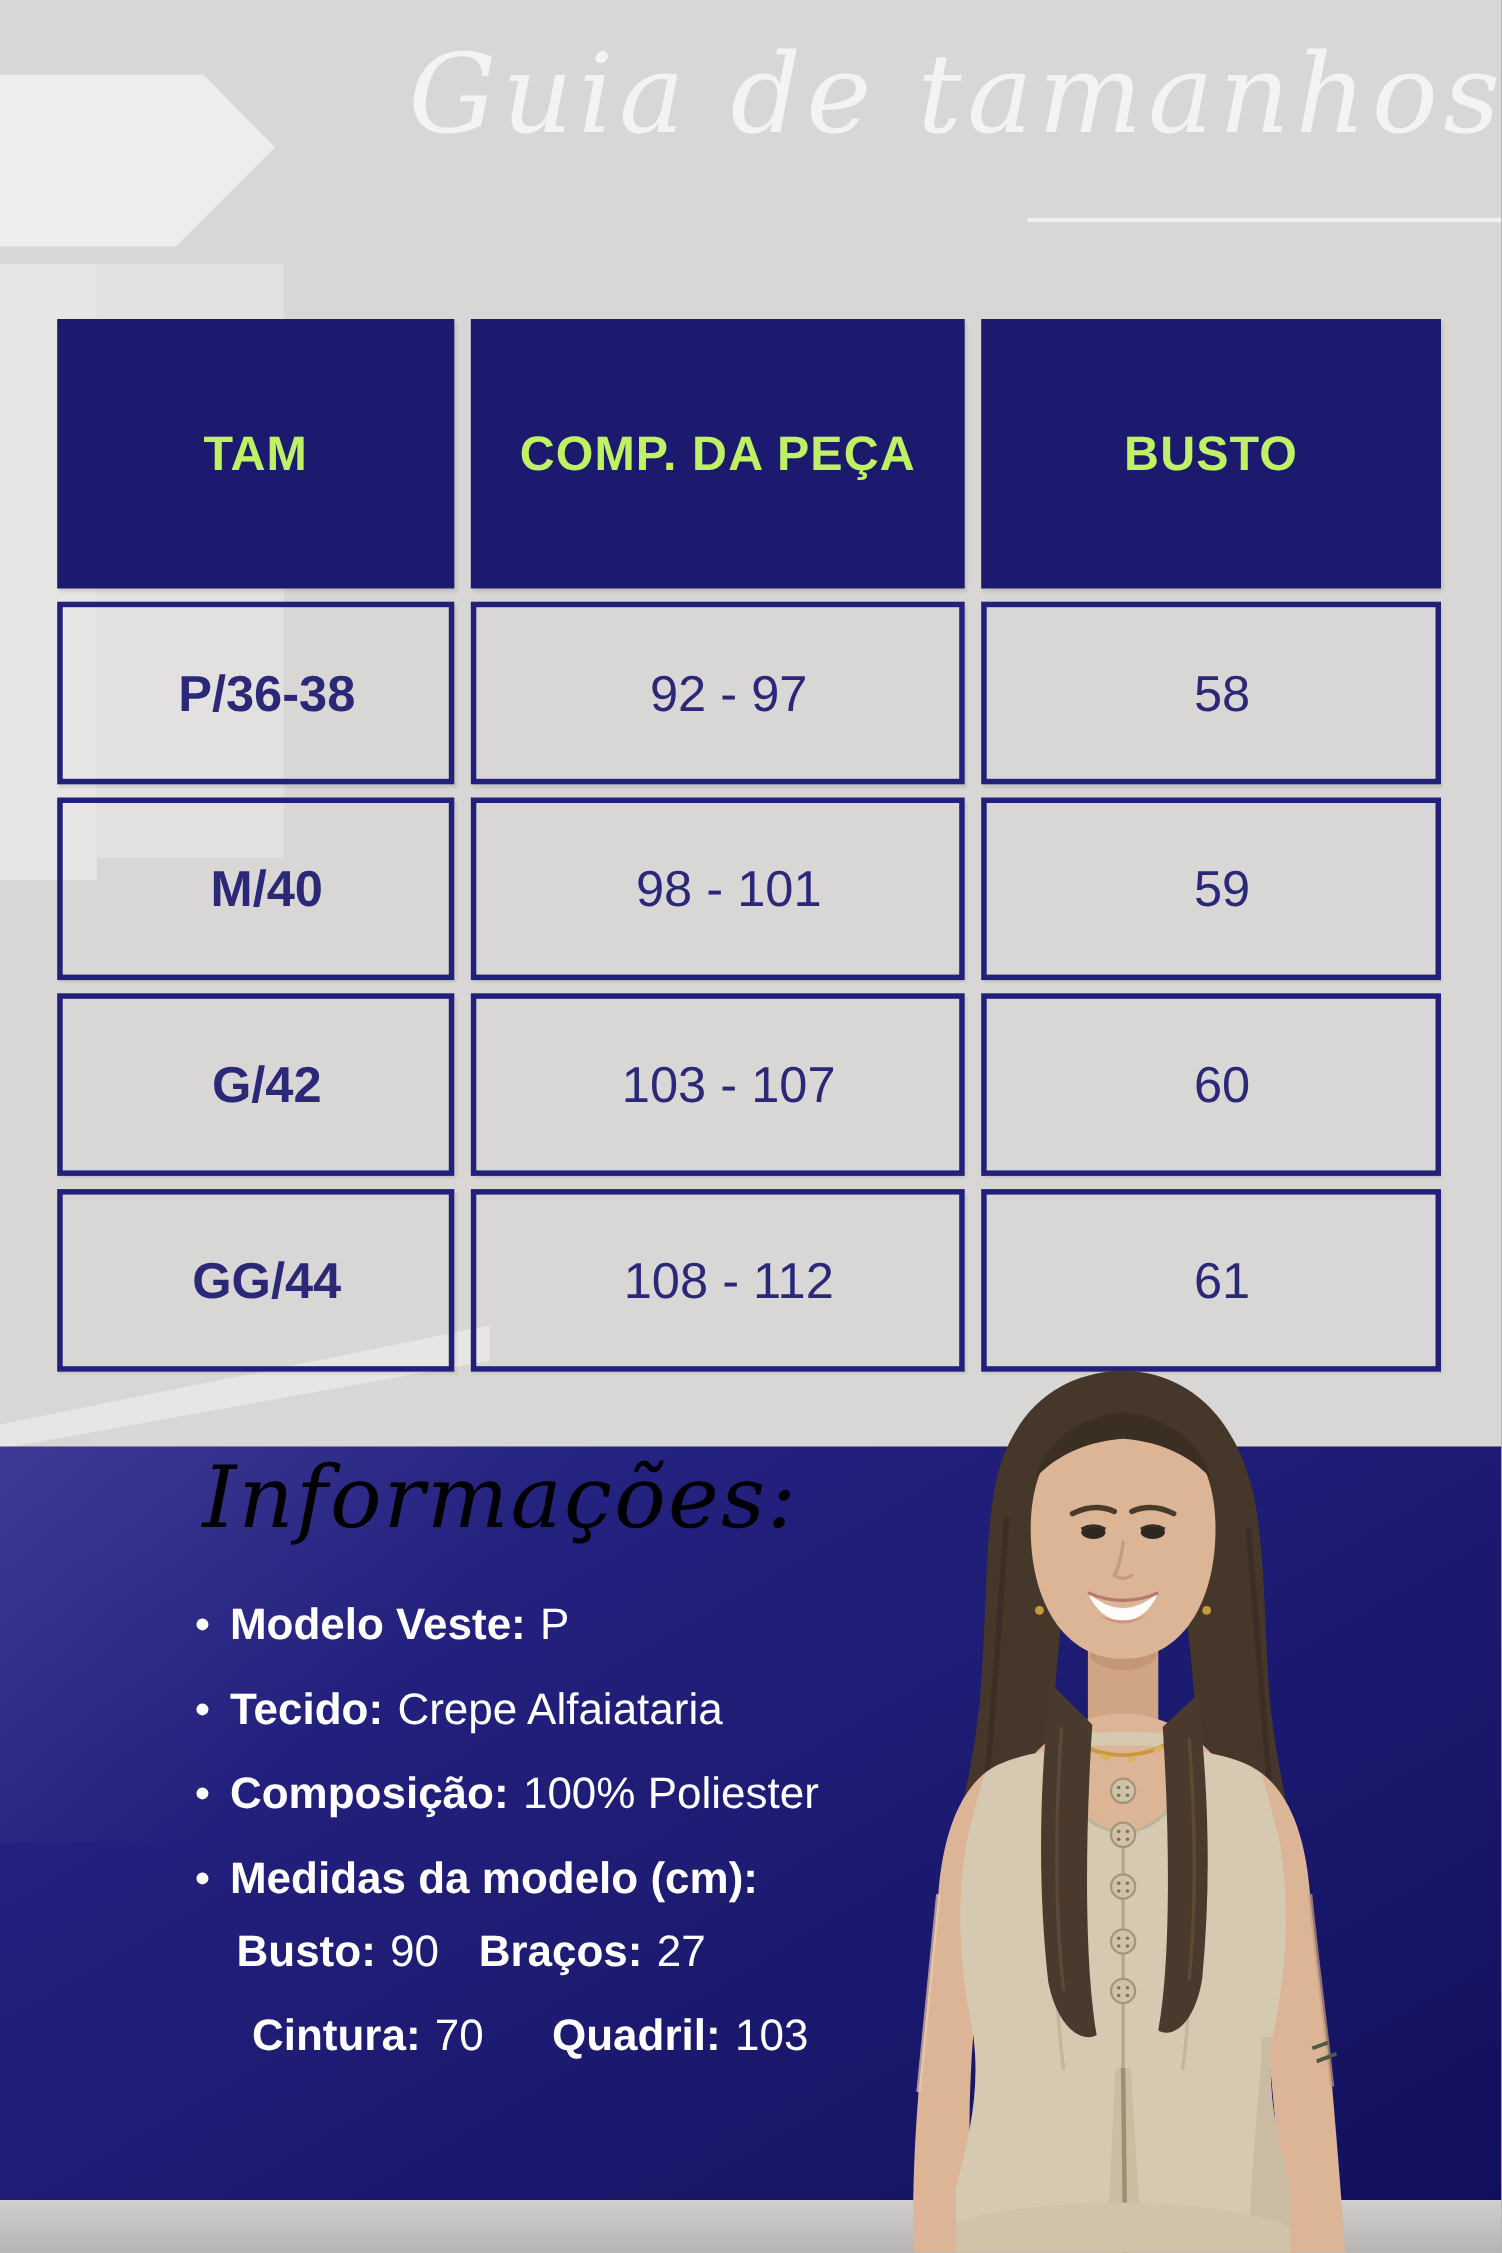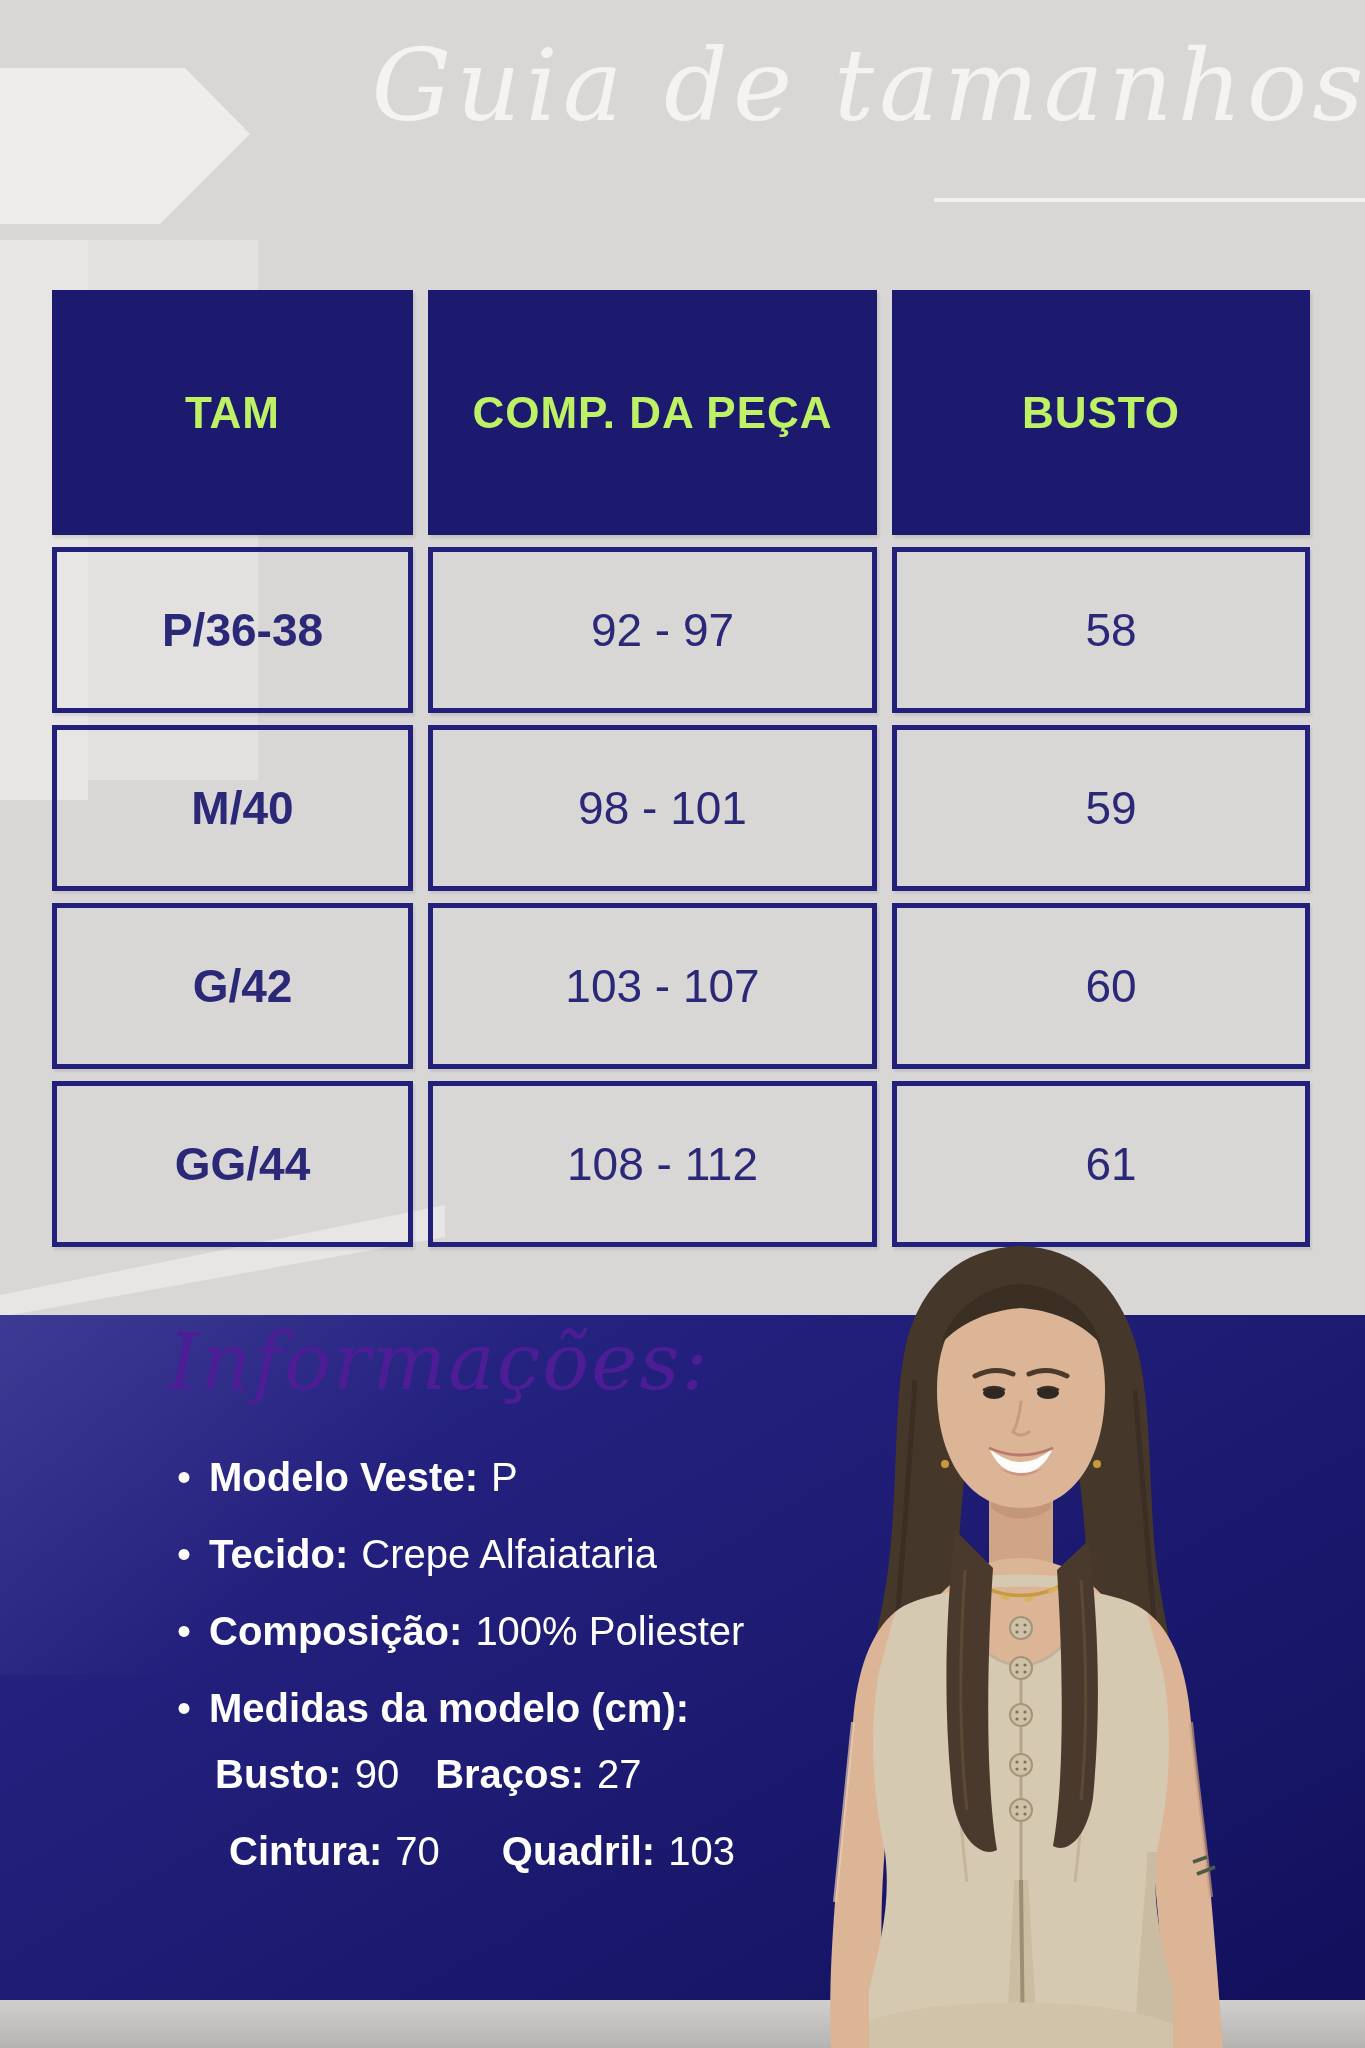--- a/index.html
+++ b/index.html
@@ -52,23 +52,23 @@
   .info-panel .sheen{
     position:absolute; left:0; top:0; width:560px; height:360px;
     background:linear-gradient(135deg, rgba(255,255,255,.07), rgba(255,255,255,0) 60%);
   }
   .bottom-strip{
     position:absolute; left:0; top:2000px; width:1365px; height:48px; z-index:1;
     background:linear-gradient(#d0cfcd,#b5b4b2);
   }
   
   .info-heading{
-    position:absolute; left:168px; top:1322px; z-index:2;
+    position:absolute; left:184px; top:1322px; z-index:2;
     font-family:"DejaVu Serif", serif; font-style:italic; font-weight:400;
-    font-size:78px; line-height:1.05; letter-spacing:2px; color:#4c1d95;
+    font-size:78px; line-height:1.05; letter-spacing:2px; color:#000000;
   }
   .bullet-list{position:absolute; left:177px; top:1448px; z-index:2;}
   .bullet-line{
     display:flex; align-items:baseline; height:58px; margin-bottom:19px;
     color:#ffffff; font-size:40px; white-space:nowrap;
   }
   .bullet-dot{font-size:40px; margin-right:18px; line-height:58px;}
   .b-label{font-weight:bold;}
   .b-value{margin-left:13px; font-weight:normal;}
   .measure-block{position:absolute; left:215px; top:1752px; z-index:2;}

